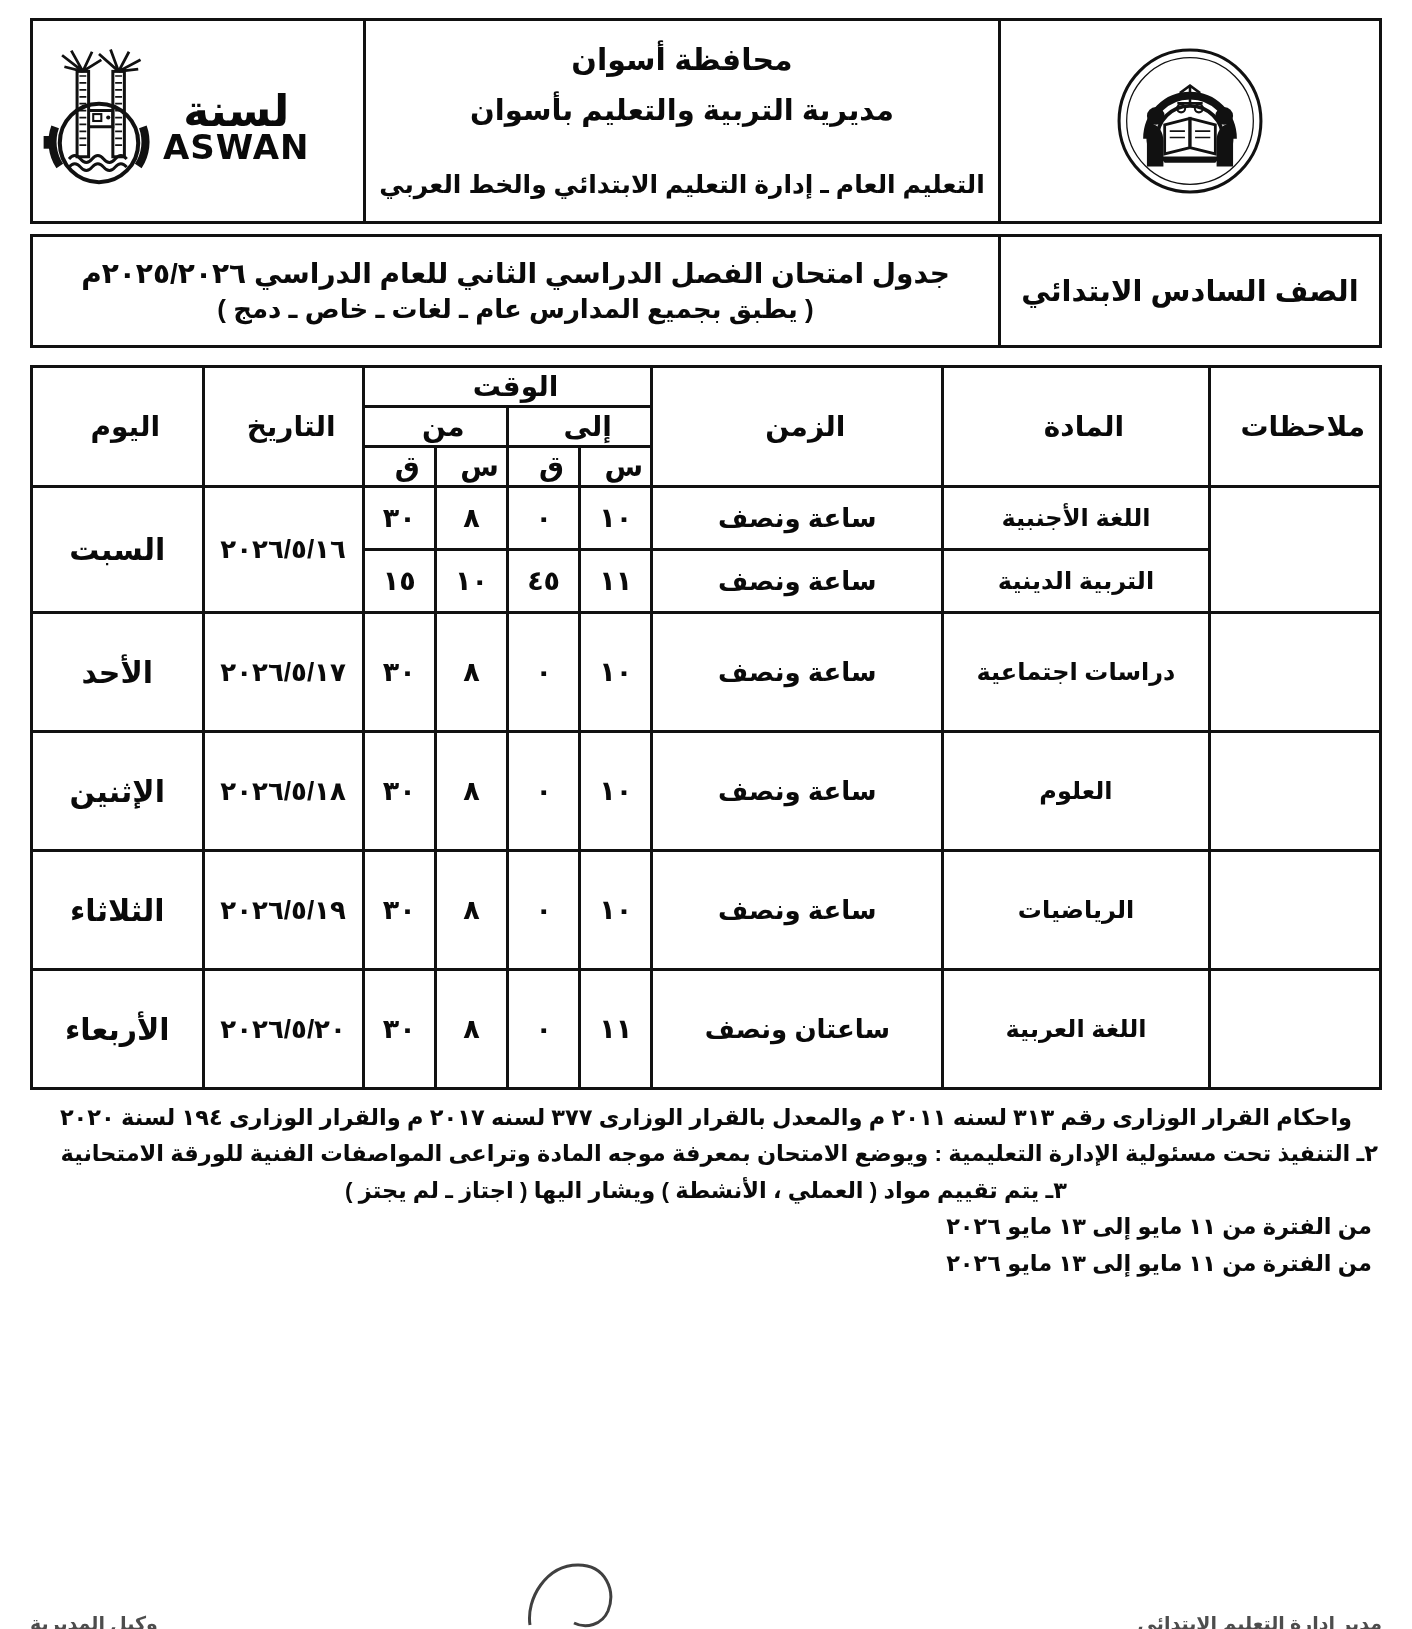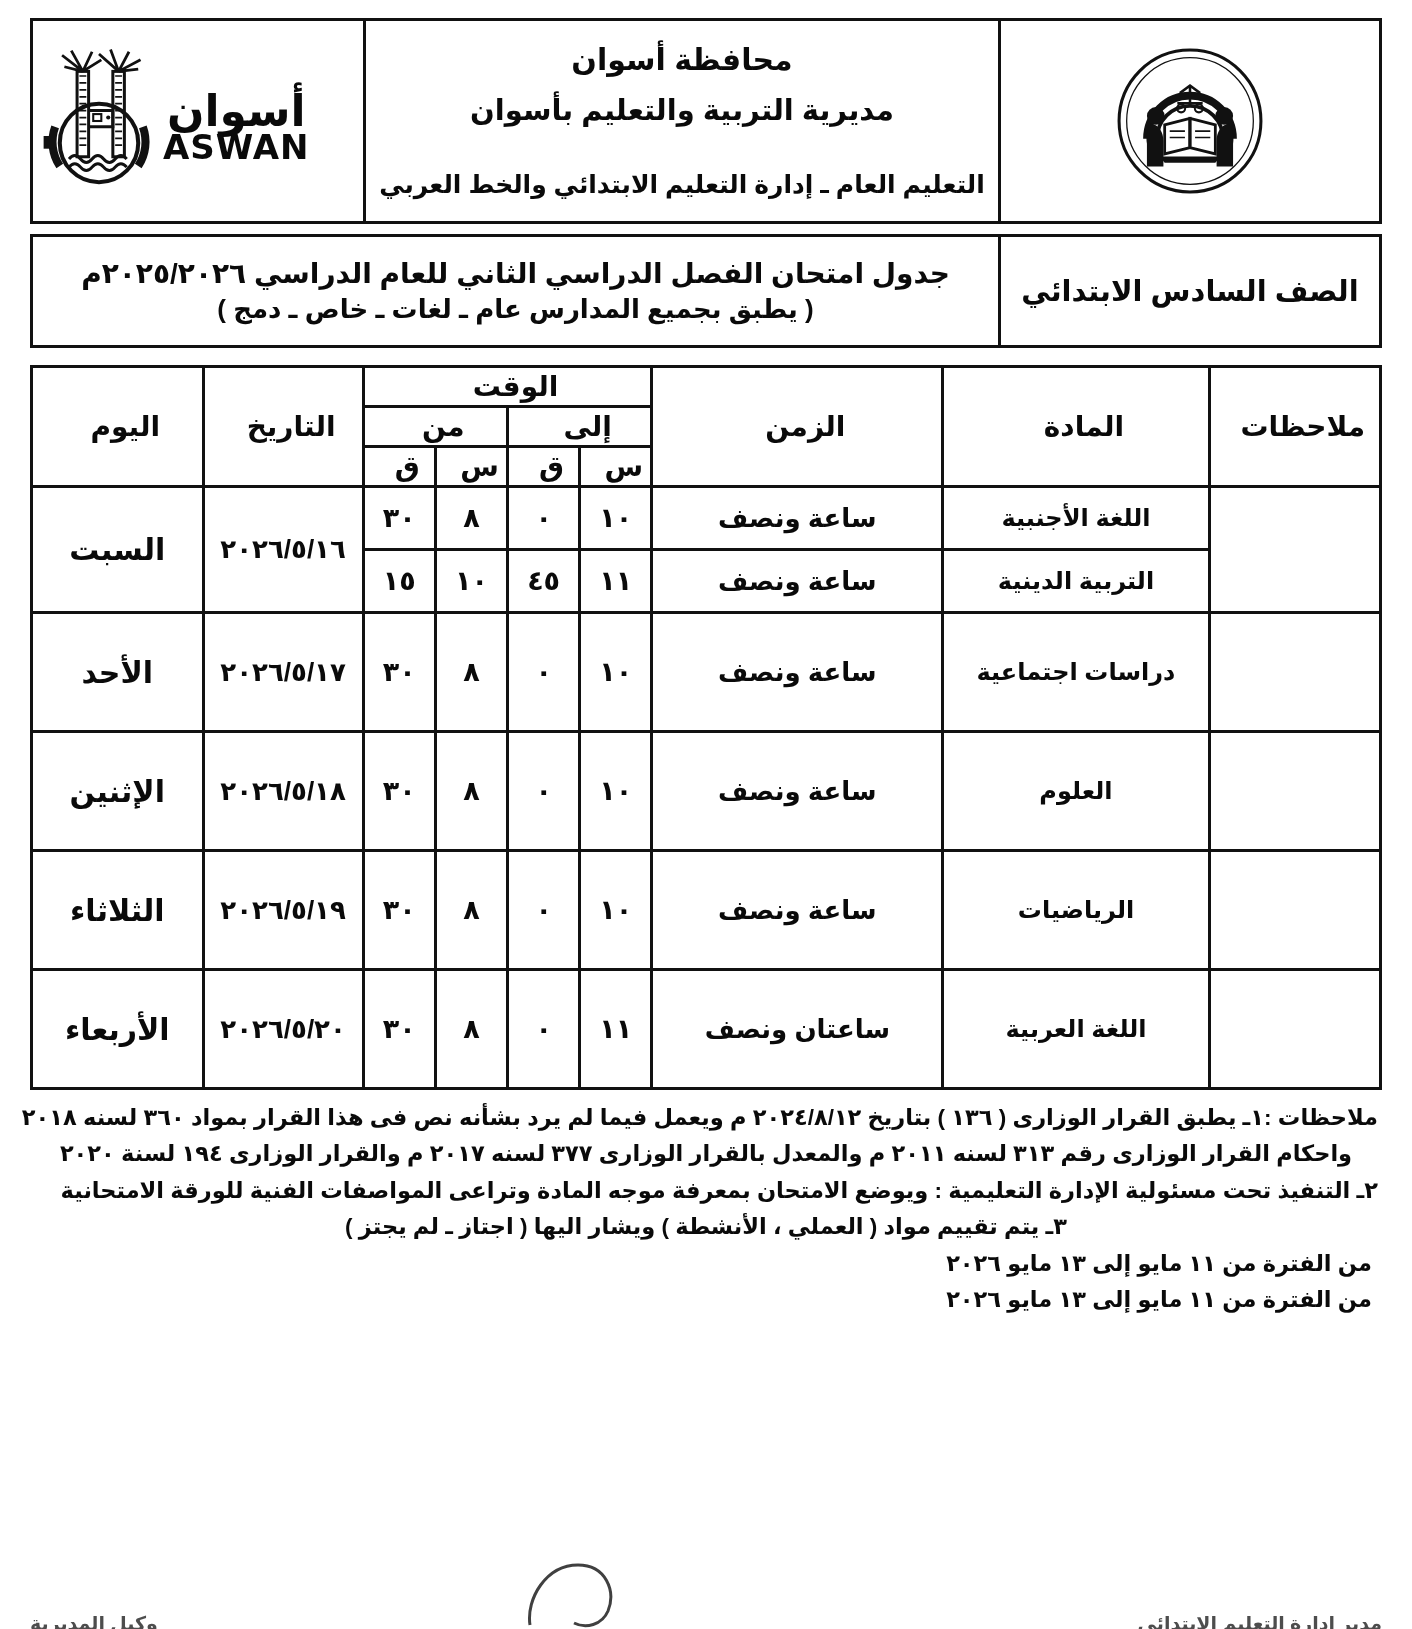--- a/index.html
+++ b/index.html
@@ -198,21 +198,21 @@
       <td class="cell-org">
         <div class="org-lines">
           <div class="org-l1">محافظة أسوان</div>
           <div class="org-l2">مديرية التربية والتعليم بأسوان</div>
           <div class="org-l3">التعليم العام ـ إدارة التعليم الابتدائي والخط العربي</div>
         </div>
       </td>
       <td class="cell-logo">
         <div class="gov-logo">
           <div class="gov-word">
-            <div class="gov-ar">أسوان</div>
+            <div class="gov-ar">لسنة</div>
             <div class="gov-en">ASWAN</div>
           </div>
           <div class="gov-mark">
             <svg viewBox="0 0 100 130" aria-hidden="true">
               <circle cx="50" cy="84" r="34" fill="none" stroke="#111" stroke-width="3.5"></circle>
               <path d="M12 70 a38 38 0 0 0 4 34" fill="none" stroke="#111" stroke-width="7"></path>
               <path d="M88 70 a38 38 0 0 1 -4 34" fill="none" stroke="#111" stroke-width="7"></path>
               <rect x="31" y="22" width="10" height="74" fill="none" stroke="#111" stroke-width="2.6"></rect>
               <path d="M33 26 h6 M33 32 h6 M33 38 h6 M33 44 h6 M33 50 h6 M33 56 h6 M33 62 h6 M33 68 h6 M33 74 h6 M33 80 h6 M33 86 h6" stroke="#111" stroke-width="1.5"></path>
               <rect x="62" y="22" width="10" height="74" fill="none" stroke="#111" stroke-width="2.6"></rect>
@@ -345,21 +345,20 @@
         <td class="cell-num dash-right">٠</td>
         <td class="cell-num">٨</td>
         <td class="cell-num dash-right">٣٠</td>
         <td class="cell-date">٢٠٢٦/٥/٢٠</td>
         <td class="cell-day">الأربعاء</td>
       </tr>
     </tbody>
   </table>
 
   <div class="notes">
-    <div class="note-line n-right">ملاحظات :١ـ يطبق القرار الوزارى ( ١٣٦ ) بتاريخ ٢٠٢٤/٨/١٢ م ويعمل فيما لم يرد بشأنه نص فى هذا القرار بمواد ٣٦٠ لسنه ٢٠١٨</div>
     <div class="note-line n-center">واحكام القرار الوزارى رقم ٣١٣  لسنه ٢٠١١ م والمعدل بالقرار الوزارى ٣٧٧ لسنه ٢٠١٧ م والقرار الوزارى ١٩٤ لسنة ٢٠٢٠</div>
     <div class="note-line n-right">٢ـ التنفيذ تحت مسئولية الإدارة التعليمية :  ويوضع الامتحان بمعرفة موجه المادة وتراعى المواصفات الفنية للورقة الامتحانية</div>
     <div class="note-line n-center">٣ـ  يتم تقييم مواد ( العملي ، الأنشطة ) ويشار اليها  ( اجتاز ـ لم يجتز )</div>
     <div class="note-line n-left-ind">من الفترة من ١١ مايو إلى ١٣ مايو ٢٠٢٦</div>
     <div class="note-line n-left-ind">من الفترة من ١١ مايو إلى ١٣ مايو ٢٠٢٦</div>
   </div>
 
   <div class="scribble">
     <svg viewBox="0 0 150 74" aria-hidden="true">
       <path d="M10 70 C6 44 26 10 58 10 C86 10 96 36 88 56 C82 70 66 74 54 68" fill="none" stroke="#111" stroke-width="3"></path>

